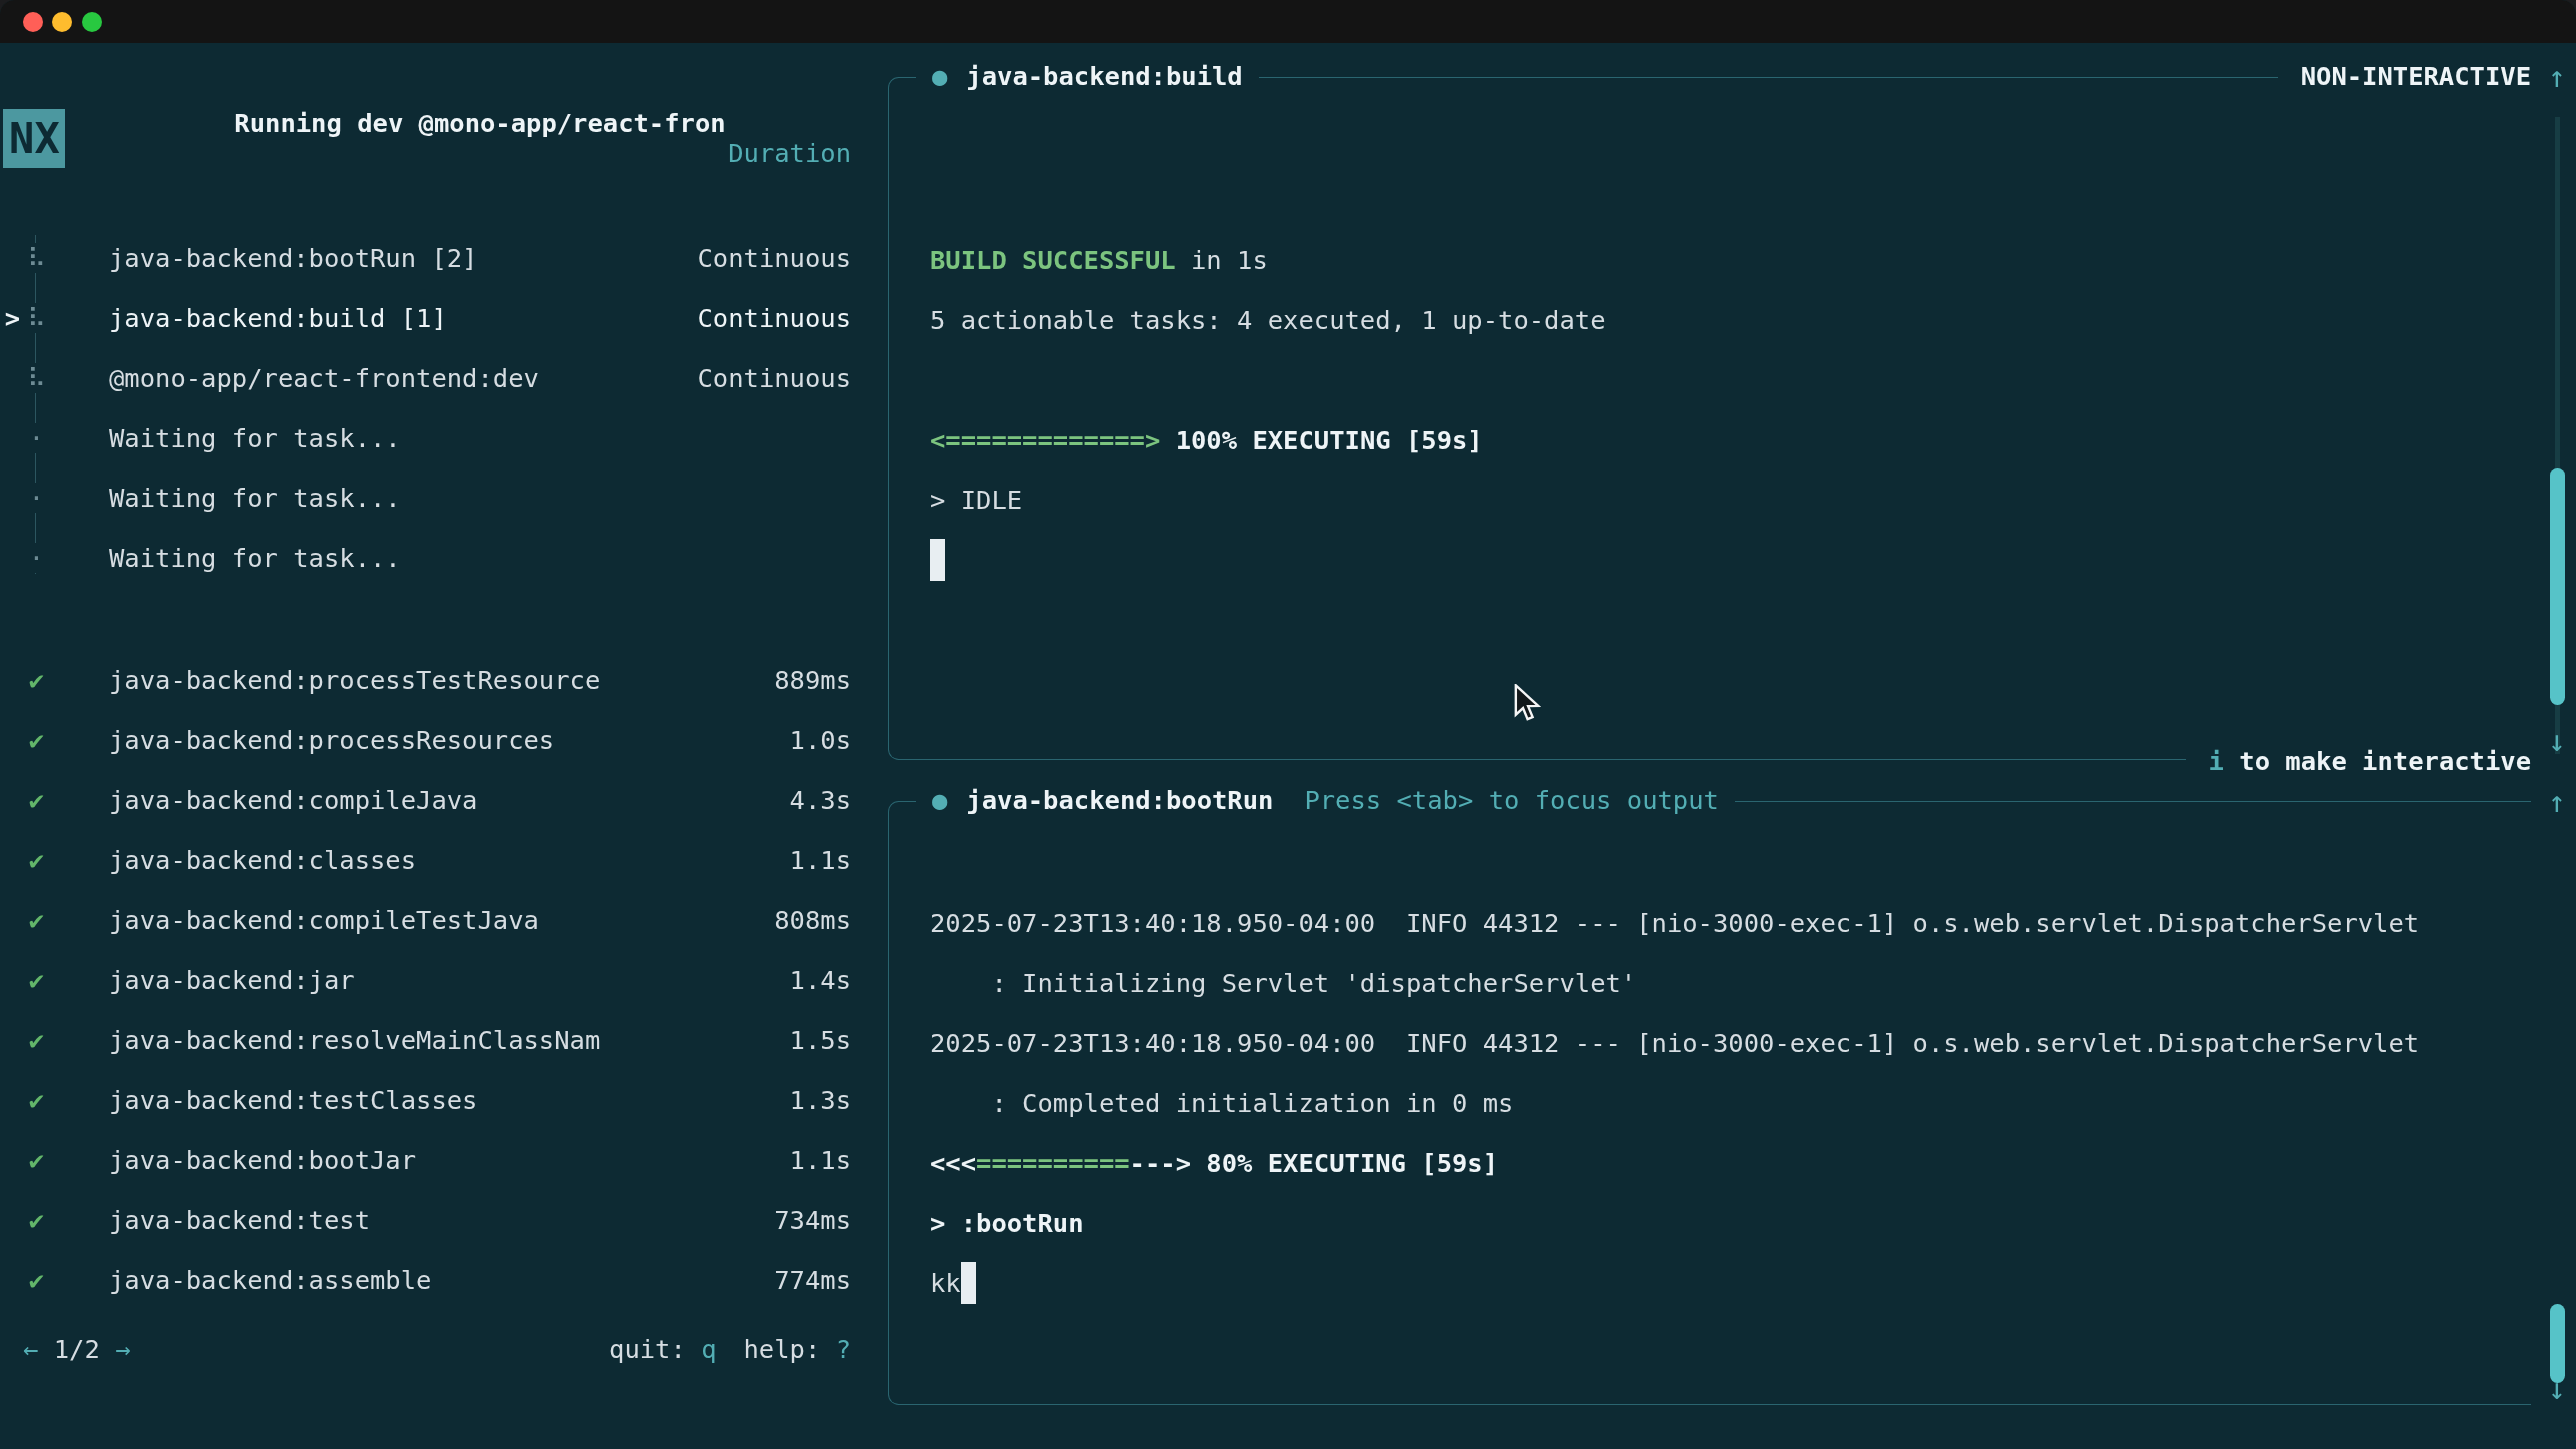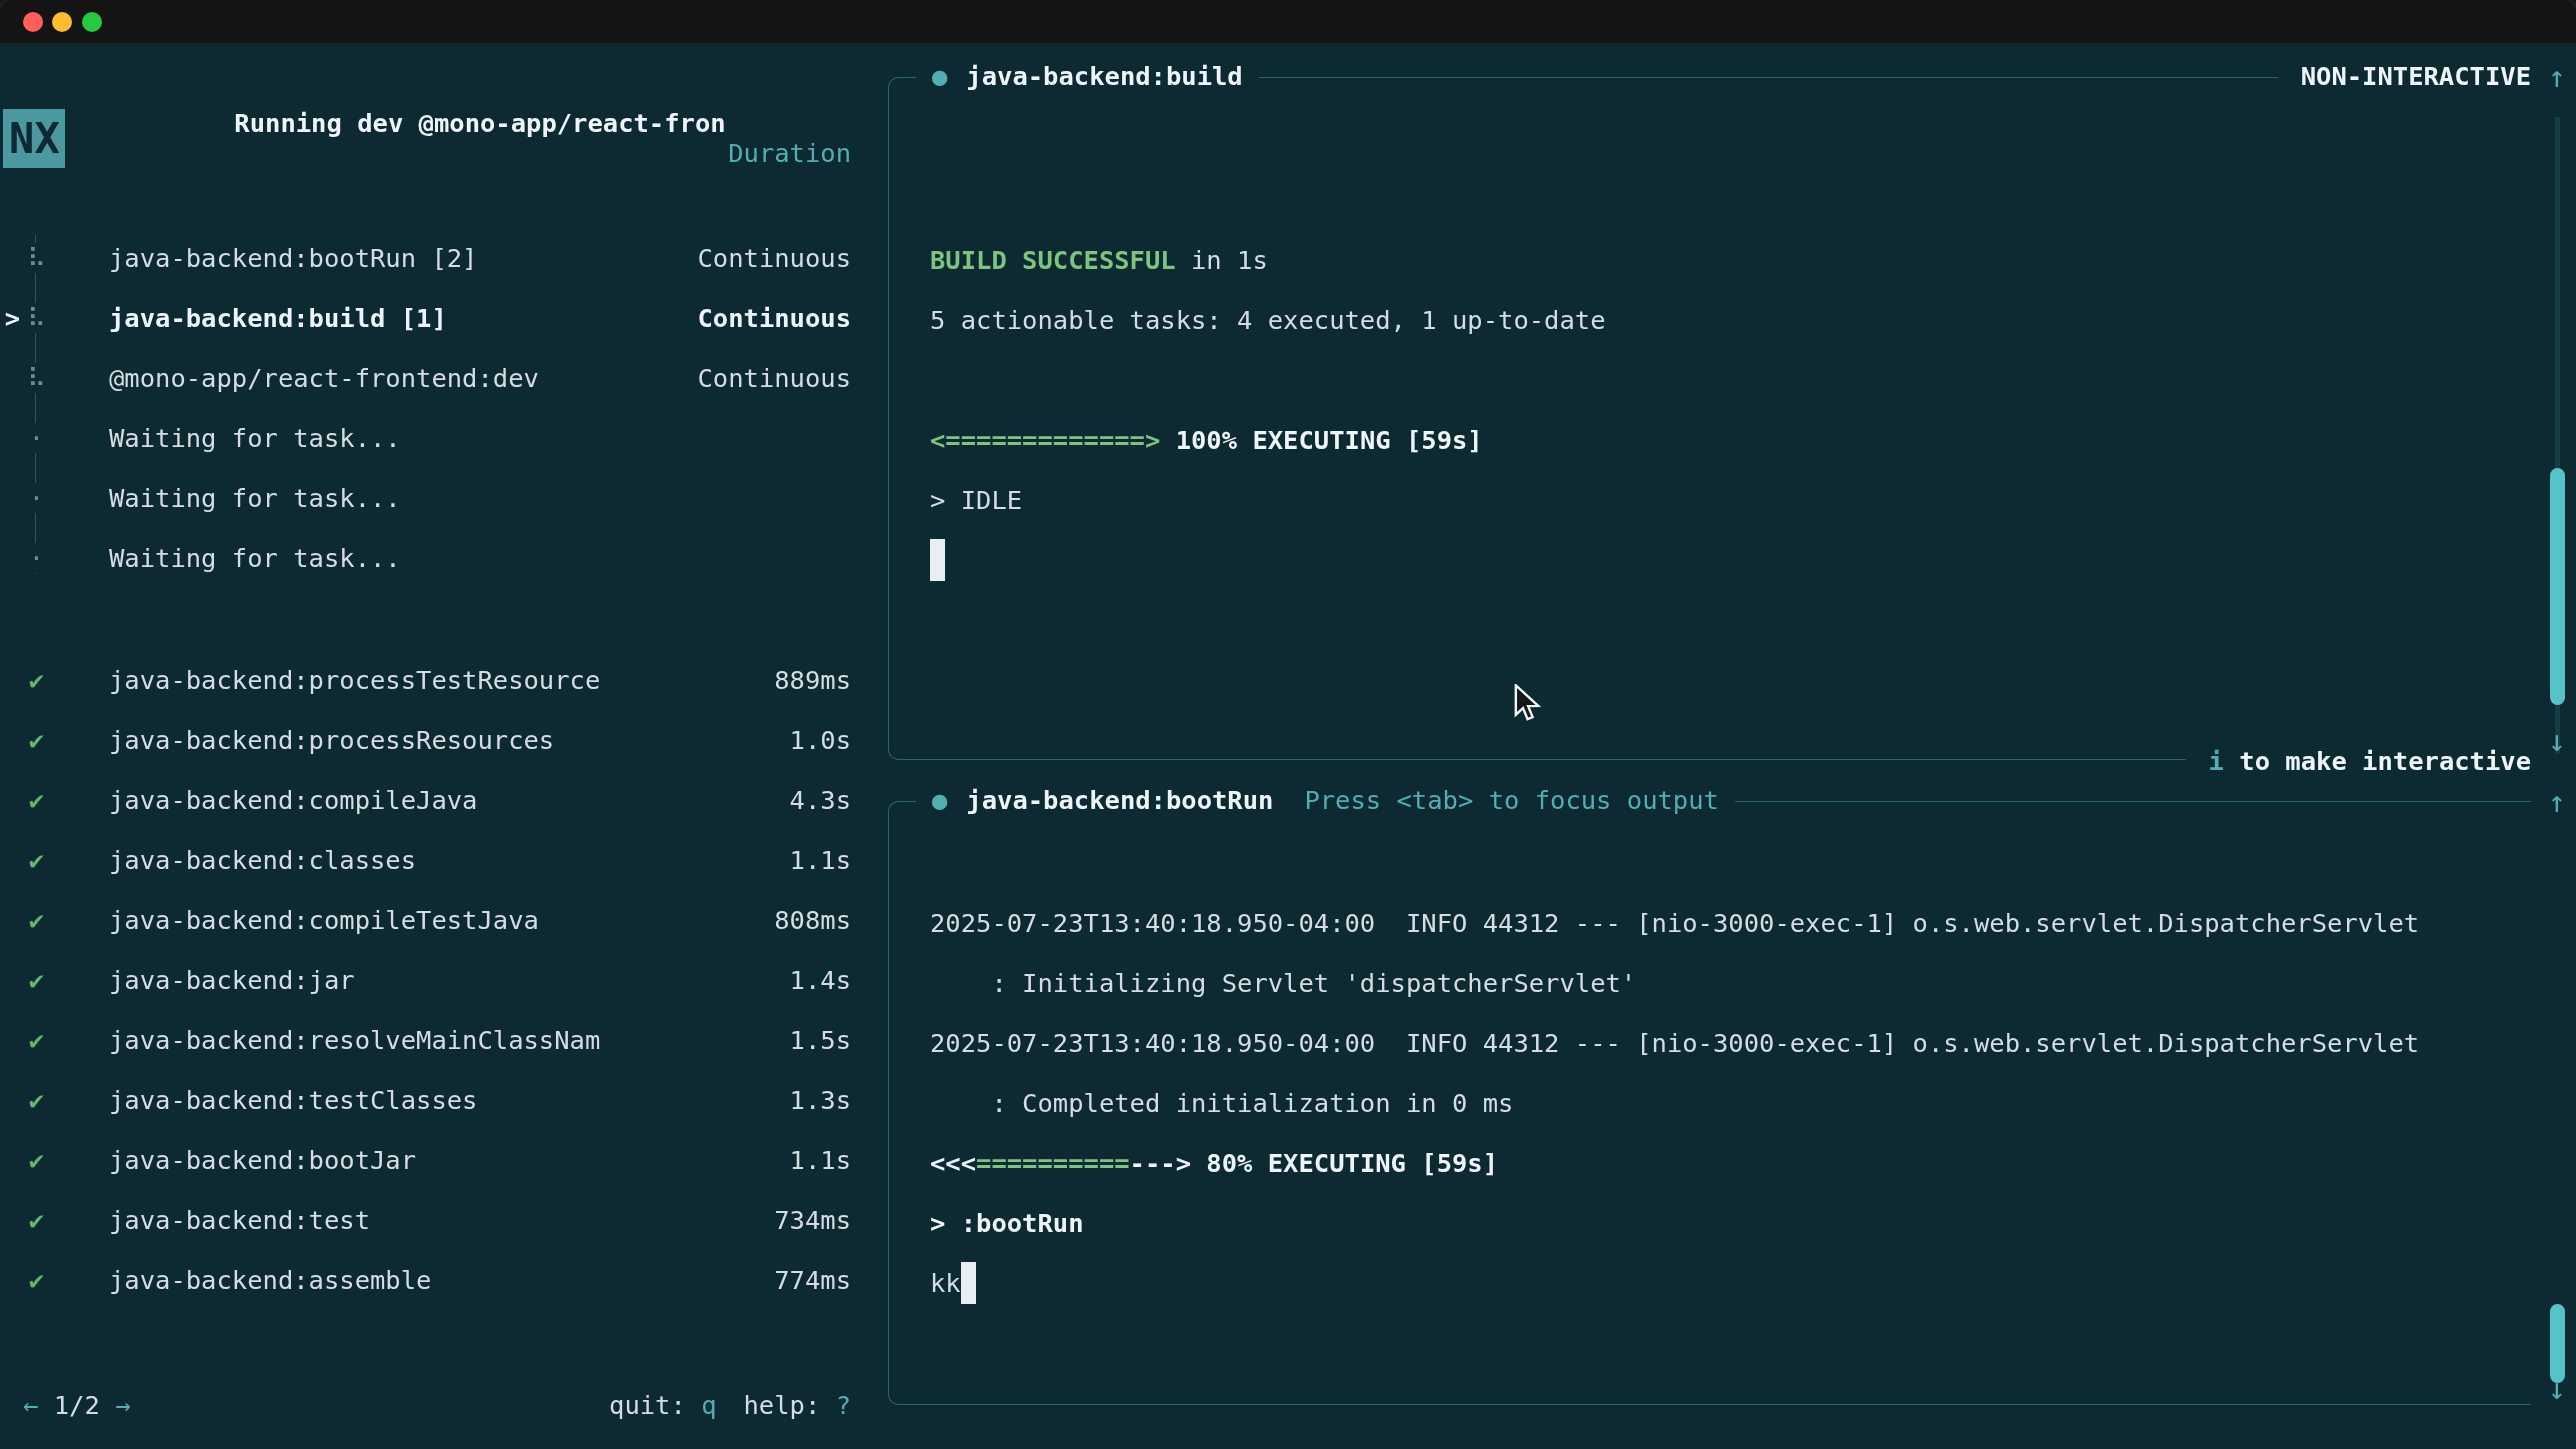--- a/index.html
+++ b/index.html
@@ -35,27 +35,27 @@
   .hdr-title{font-weight:bold;color:var(--fg-bright);}
   .hdr-dur{margin-left:auto;color:var(--teal);text-align:right;}
 
   .row{height:60px;display:flex;align-items:center;position:relative;white-space:pre;}
   .row .sel{position:absolute;left:4.7px;color:var(--fg-bright);font-weight:bold;}
   .row .marker{position:absolute;left:23px;width:27px;text-align:center;color:var(--dim);
                background:var(--bg);z-index:2;}
   .row .check{position:absolute;left:23px;width:27px;text-align:center;color:#62b56a;}
   .row .label{margin-left:109px;}
   .row .dur{margin-left:auto;}
-  .row.selected .label,.row.selected .dur{font-weight:bold;color:var(--fg-bright);}
+  .row.selected .label,.row.selected .dur{font-weight:normal;color:var(--fg-bright);}
 
   .run-list{position:absolute;top:185px;left:0;right:41px;}
   .connector{position:absolute;left:35px;top:192px;width:1.3px;height:339px;background:var(--connector);z-index:1;}
   .done-list{position:absolute;top:607px;left:0;right:41px;}
 
-  .footer{position:absolute;top:1332px;left:0;right:41px;height:60px;display:flex;align-items:center;white-space:pre;}
+  .footer{position:absolute;top:1276px;left:0;right:41px;height:60px;display:flex;align-items:center;white-space:pre;}
   .footer .pager{margin-left:23px;}
   .footer .keys{margin-left:auto;display:flex;gap:27px;}
   .tealtx{color:var(--teal);}
 
   
   .pane{position:absolute;left:888px;width:1643px;border:1.3px solid var(--border);
         border-right:none;border-radius:10.7px 0 0 10.7px;}
   .pane-title{position:absolute;top:-32px;left:27px;height:60px;display:flex;align-items:center;
               background:var(--bg);padding:0 16px;white-space:pre;}
   .pane-title .dot{color:var(--teal);margin-right:19px;}

